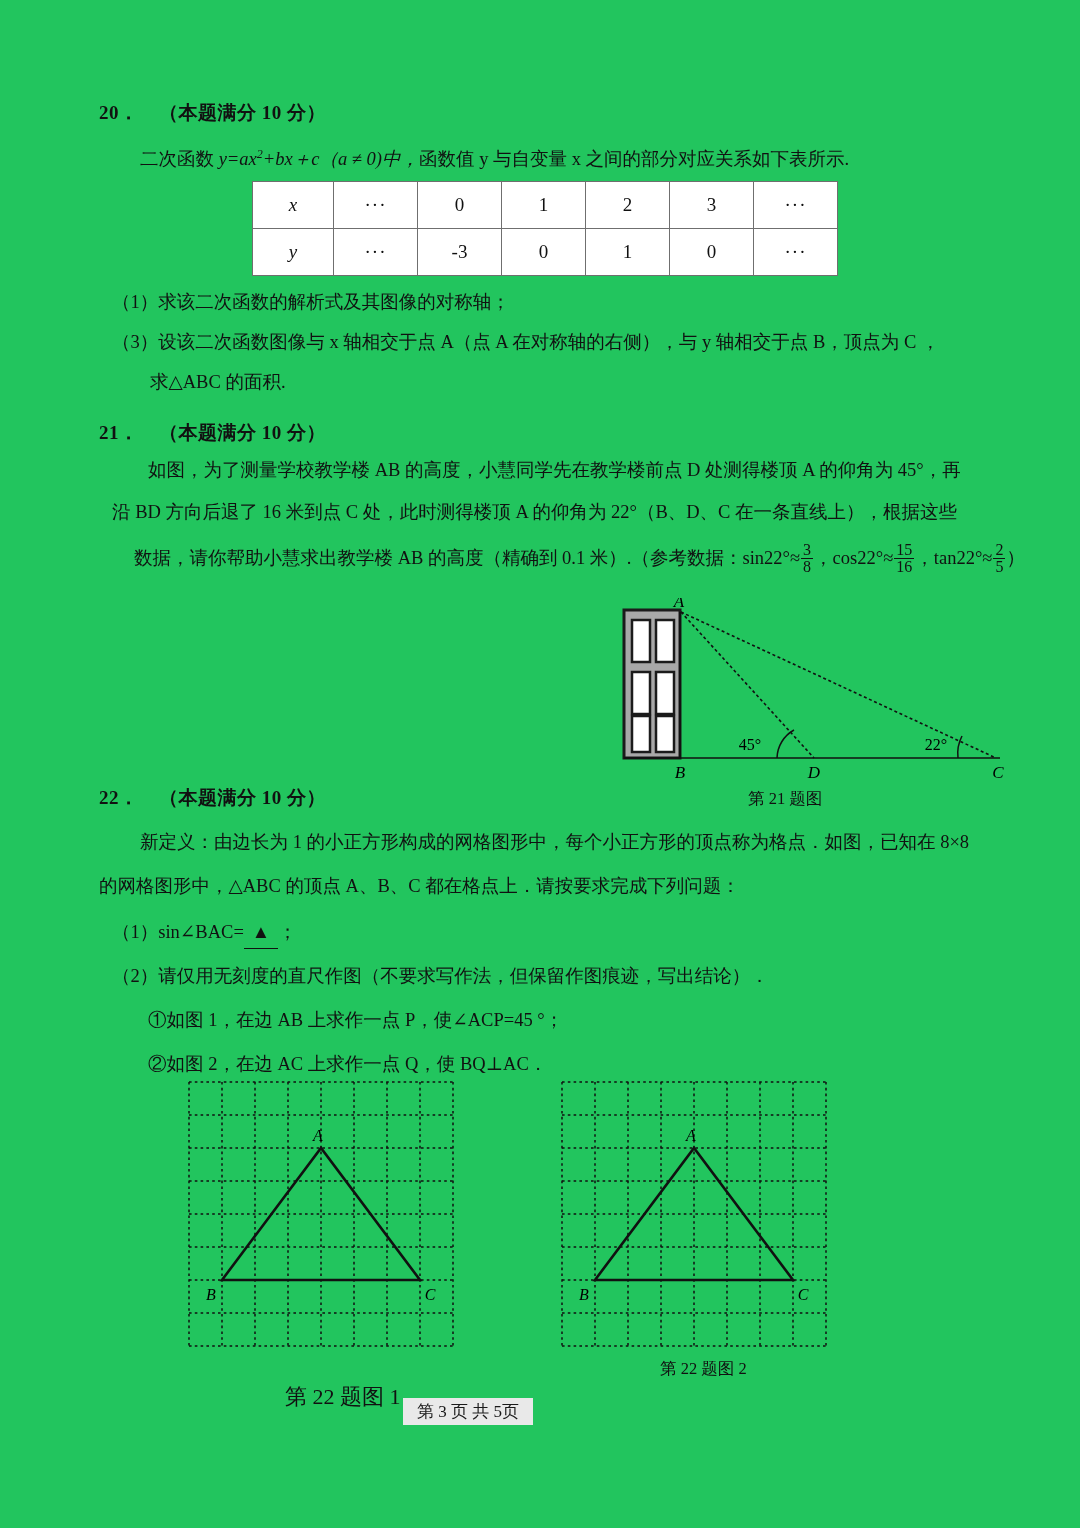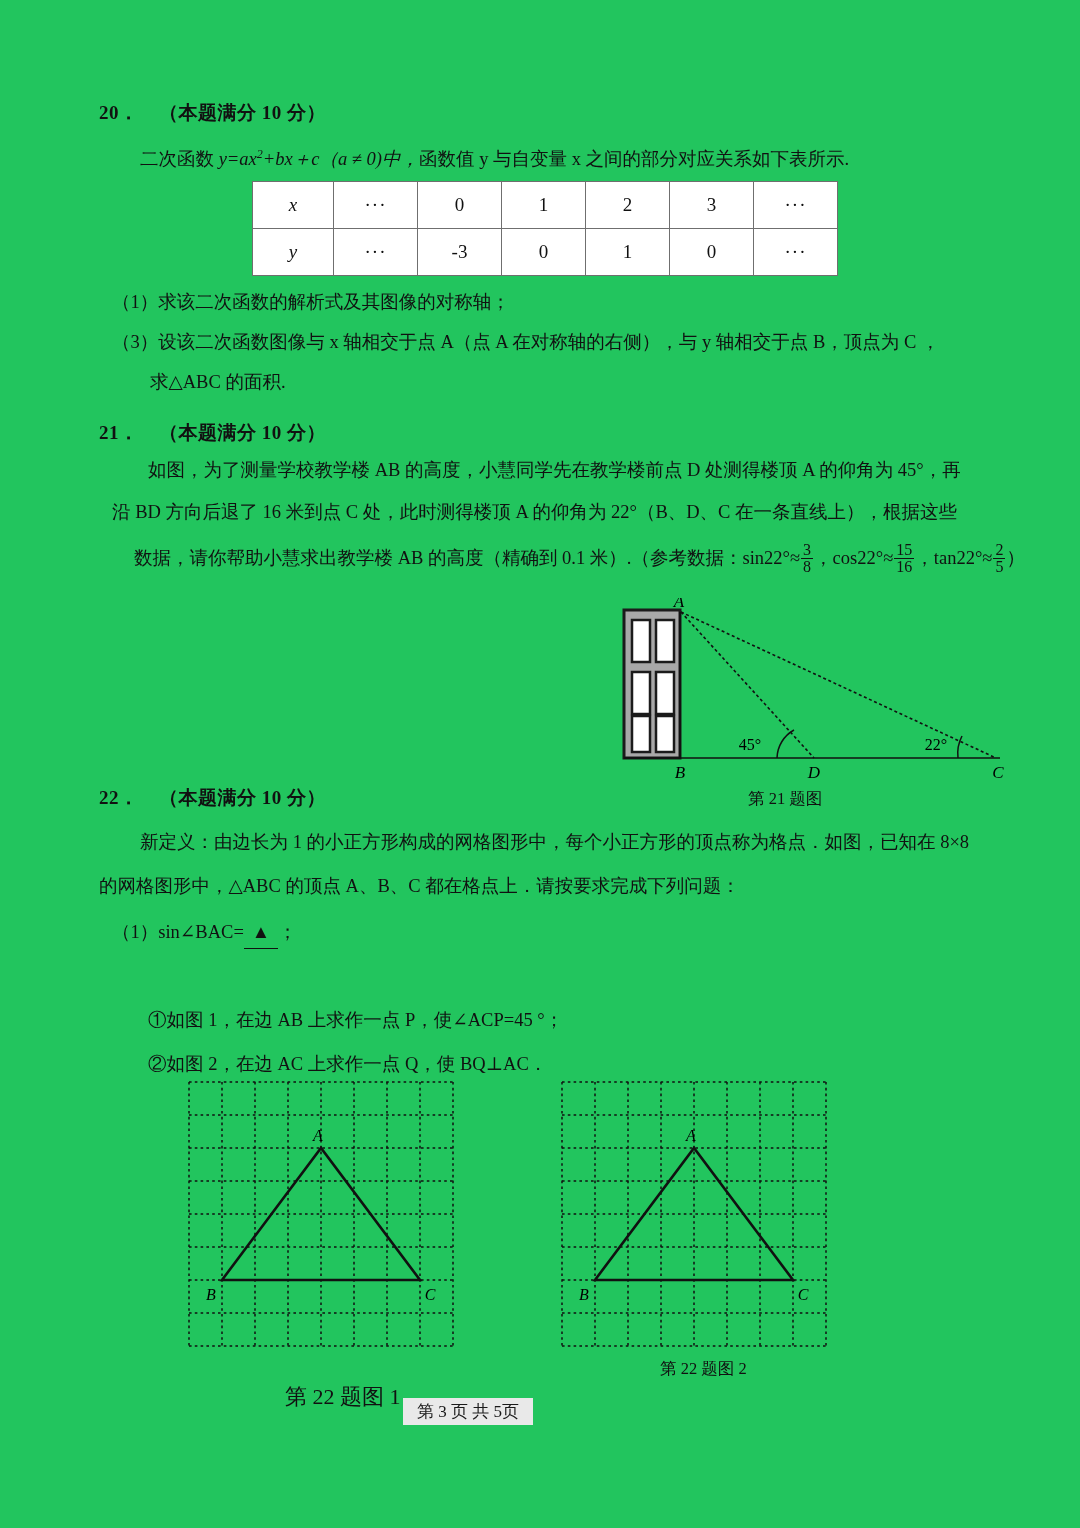--- a/index.html
+++ b/index.html
@@ -232,20 +232,21 @@
     <span>（本题满分 10 分）</span>
   </div>
 
   <div class="abs body-line" id="q22-l1">新定义：由边长为 1 的小正方形构成的网格图形中，每个小正方形的顶点称为格点．如图，已知在 8×8</div>
   <div class="abs body-line" id="q22-l2">的网格图形中，△ABC 的顶点 A、B、C 都在格点上．请按要求完成下列问题：</div>
 
   <div class="abs body-line" id="q22-l3">
     <span>（1）sin∠BAC=</span><span class="blank-tri">▲</span><span>；</span>
   </div>
 
+  <div class="abs body-line" id="q22-l4">（2）请仅用无刻度的直尺作图（不要求写作法，但保留作图痕迹，写出结论）．</div>
   <div class="abs body-line" id="q22-l5">①如图 1，在边 AB 上求作一点 P，使∠ACP=45  °；</div>
   <div class="abs body-line" id="q22-l6">②如图 2，在边 AC 上求作一点 Q，使 BQ⊥AC．</div>
 
   <svg class="abs" id="grid1" width="272" height="272" viewBox="0 0 272 272">
     <g stroke="#111" stroke-width="1.5" stroke-dasharray="2.6,3.2">
       <line x1="4" y1="4" x2="268" y2="4"></line>
       <line x1="4" y1="37" x2="268" y2="37"></line>
       <line x1="4" y1="70" x2="268" y2="70"></line>
       <line x1="4" y1="103" x2="268" y2="103"></line>
       <line x1="4" y1="136" x2="268" y2="136"></line>

